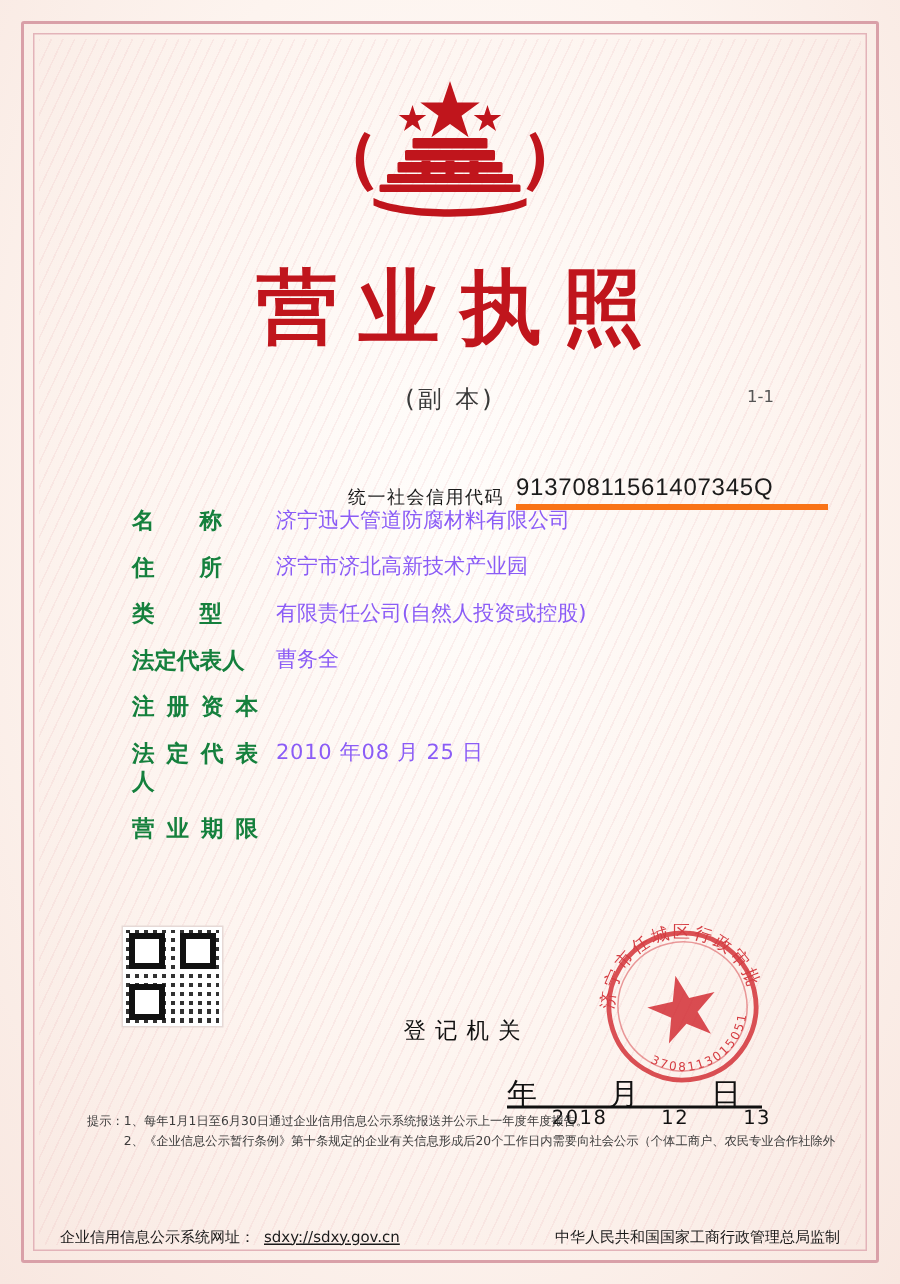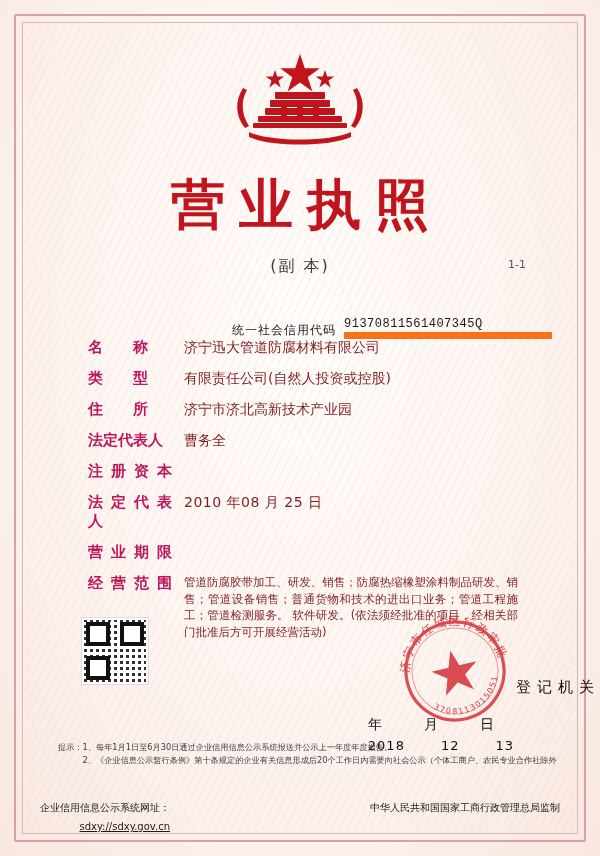--- a/index.html
+++ b/index.html
@@ -66,21 +66,21 @@
     position: absolute;
     left: 0; right: 0;
     top: 256px;
     text-align: center;
     font-size: 16px;
     color: #3a3a3a;
     letter-spacing: 2px;
   }
   .copy-no {
     position: absolute;
-    right: 74px;
+    right: 84px;
     top: 258px;
     font-size: 11px;
     color: #555;
     text-align: center;
   }
 
   
   .credit-line {
     position: absolute;
     left: 232px;
@@ -91,51 +91,51 @@
     display: flex;
     align-items: flex-end;
     gap: 8px;
   }
   .credit-label {
     white-space: nowrap;
     letter-spacing: 1px;
   }
   .credit-value {
     flex: 1;
-    border-bottom: 7px solid #f97316;
+    border-bottom: 4px solid #f97316;
     padding-bottom: 1px;
-    font-family: Liberation Mono, monospace;
+    font-family: Liberation Sans, sans-serif;
     letter-spacing: 0.5px;
-    font-size: 12px;
+    font-size: 16px;
   }
 
   
   .fields {
     position: absolute;
     left: 88px;
     top: 338px;
     width: 430px;
   }
   .row {
     display: flex;
     align-items: flex-start;
     margin-bottom: 12px;
   }
   .row .lbl {
     width: 96px;
     flex: 0 0 96px;
     font-size: 15px;
-    color: #be185d;
+    color: #15803d;
     font-weight: bold;
     letter-spacing: 0px;
   }
   .lbl.spread3 { letter-spacing: 8px; }
   .row .val {
     font-size: 14px;
-    color: #7f1d1d;
+    color: #8b5cf6;
     line-height: 1.35;
     flex: 1;
   }
   .row.scope { margin-top: 2px; }
   .row.scope .val {
     font-size: 11.5px;
     line-height: 1.45;
     text-align: justify;
   }
   .date-val {
@@ -172,21 +172,21 @@
     width: 16px; height: 16px;
     border: 4px solid #111;
     background: #fff;
   }
 
   
   .authority {
     position: absolute;
     left: 0; right: 0;
     top: 678px;
-    text-align: right;
+    text-align: center;
     font-size: 15px;
     letter-spacing: 6px;
     color: #111;
     text-indent: 6px;
     padding-left: 16px;
   }
 
   
   .seal {
     position: absolute;
@@ -197,23 +197,24 @@
     transform: rotate(-13deg);
     opacity: 0.86;
   }
   .seal svg { display: block; }
 
   
   .date-bottom {
     position: absolute;
     right: 92px;
     top: 716px;
-    font-size: 14px;
+    font-size: 20px;
     color: #111;
     letter-spacing: 14px;
+    text-decoration: underline;
   }
   .date-bottom-nums {
     position: absolute;
     right: 86px;
     top: 738px;
     font-size: 13px;
     color: #111;
     letter-spacing: 1px;
     display: flex;
     gap: 36px;
@@ -240,22 +241,21 @@
     bottom: 24px;
     display: flex;
     justify-content: space-between;
     align-items: baseline;
     font-size: 10px;
     color: #1a1a1a;
   }
   .footer .site {
     display: flex;
     gap: 6px;
-    align-items: flex-end;
-    flex-direction: column;
+    align-items: center;
   }
   .footer .url {
     text-decoration: underline;
     color: #1a1a1a;
   }
   .footer .right { font-size: 10px; }
 
   
   .guard {
     position: absolute;
@@ -309,44 +309,40 @@
     <span class="credit-label">统一社会信用代码</span>
     <span class="credit-value">91370811561407345Q</span>
   </div>
 
   <div class="fields">
     <div class="row">
       <div class="lbl">名　　称</div>
       <div class="val">济宁迅大管道防腐材料有限公司</div>
     </div>
     <div class="row">
+      <div class="lbl">住　　所</div>
+      <div class="val">济宁市济北高新技术产业园</div>
+    </div>
+    <div class="row">
       <div class="lbl">类　　型</div>
       <div class="val">有限责任公司(自然人投资或控股)</div>
     </div>
     <div class="row">
-      <div class="lbl">住　　所</div>
-      <div class="val">济宁市济北高新技术产业园</div>
-    </div>
-    <div class="row">
       <div class="lbl">法定代表人</div>
       <div class="val">曹务全</div>
     </div>
     <div class="row">
       <div class="lbl spread3">注册资本</div>
     </div>
     <div class="row">
       <div class="lbl spread3">法定代表人</div>
       <div class="val date-val">2010 年08 月 25 日</div>
     </div>
     <div class="row">
       <div class="lbl spread3">营业期限</div>
-    </div>
-    <div class="row scope">
-      <div class="lbl spread3">经营范围</div>
-      <div class="val">管道防腐胶带加工、研发、销售；防腐热缩橡塑涂料制品研发、销售；管道设备销售；普通货物和技术的进出口业务；管道工程施工；管道检测服务。 软件研发。(依法须经批准的项目，经相关部门批准后方可开展经营活动)</div>
     </div>
   </div>
 
   <div class="qr">
     <div class="qr-inner"></div>
   </div>
 
   <div class="authority">登记机关</div>
 
   <div class="seal">

